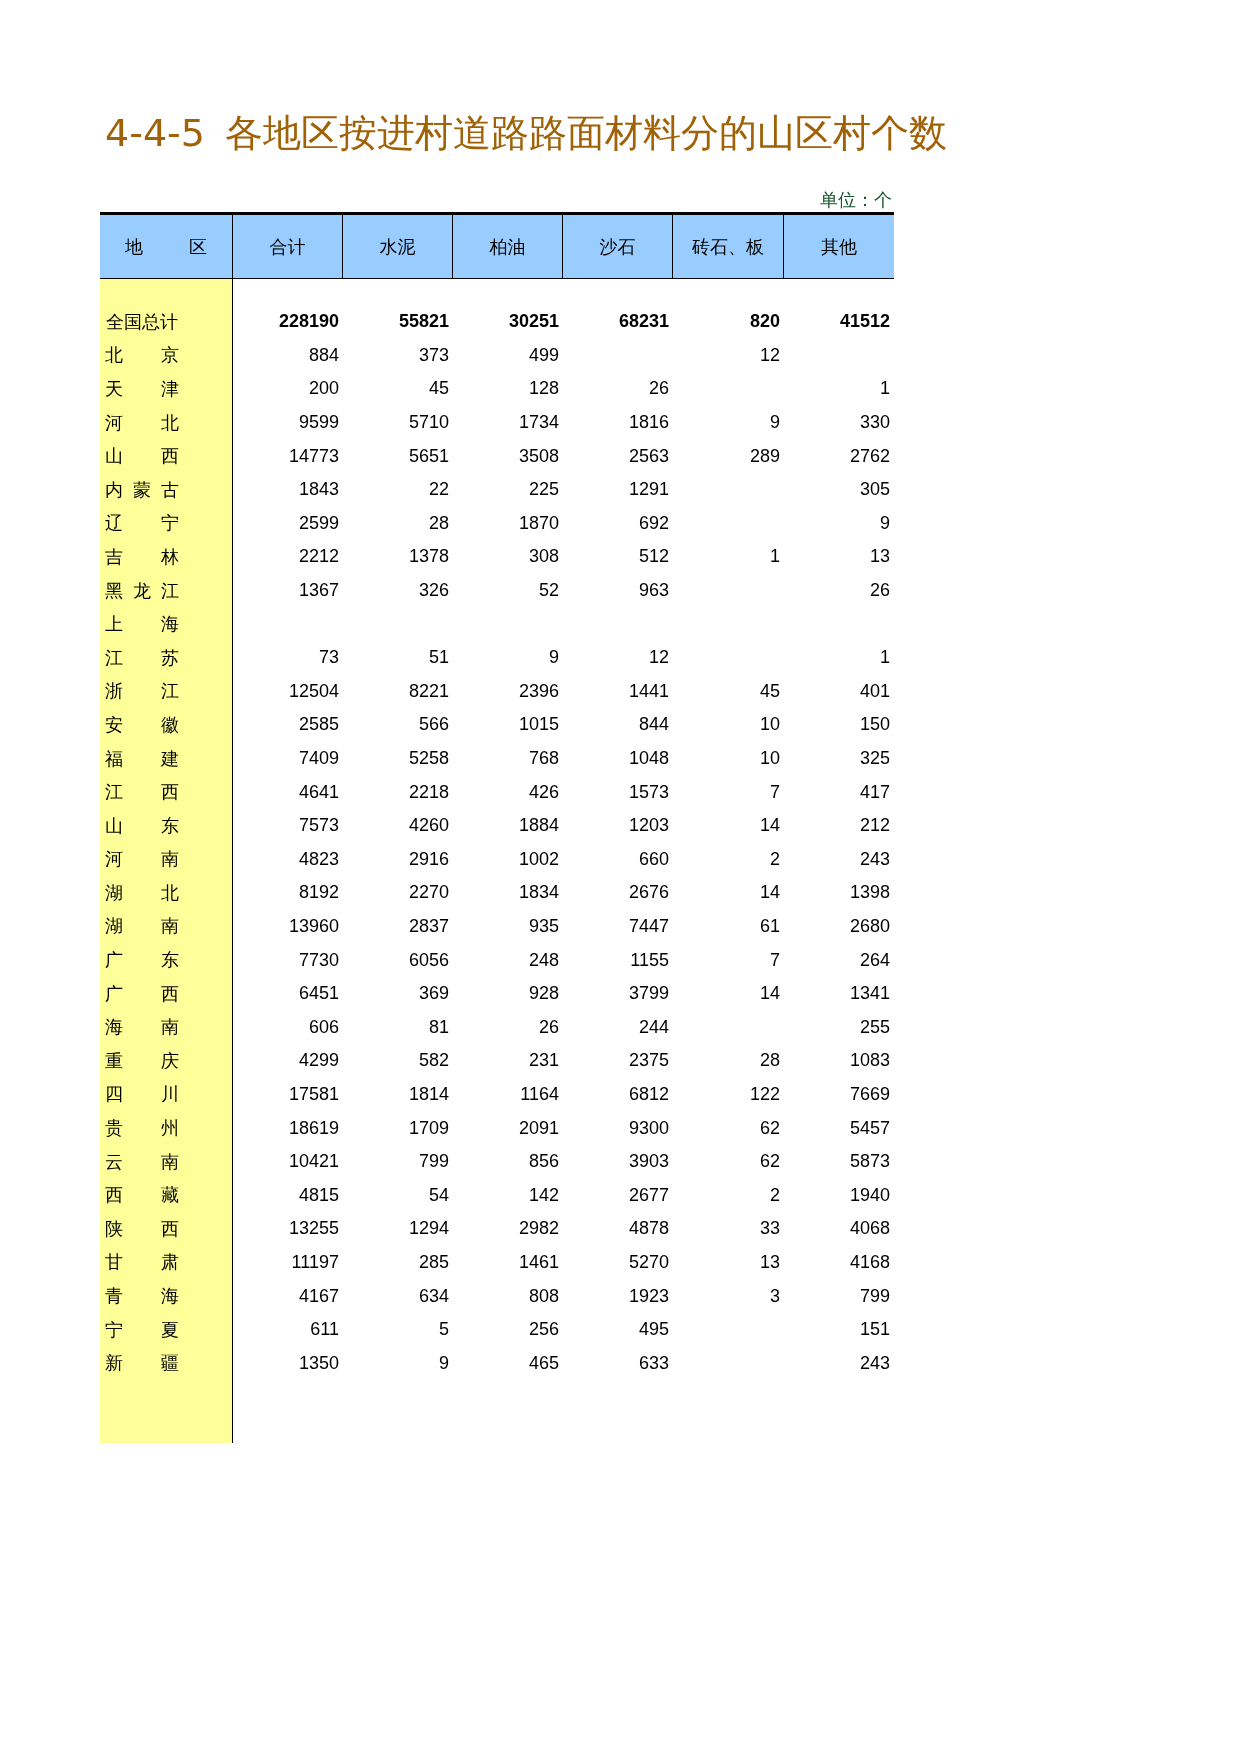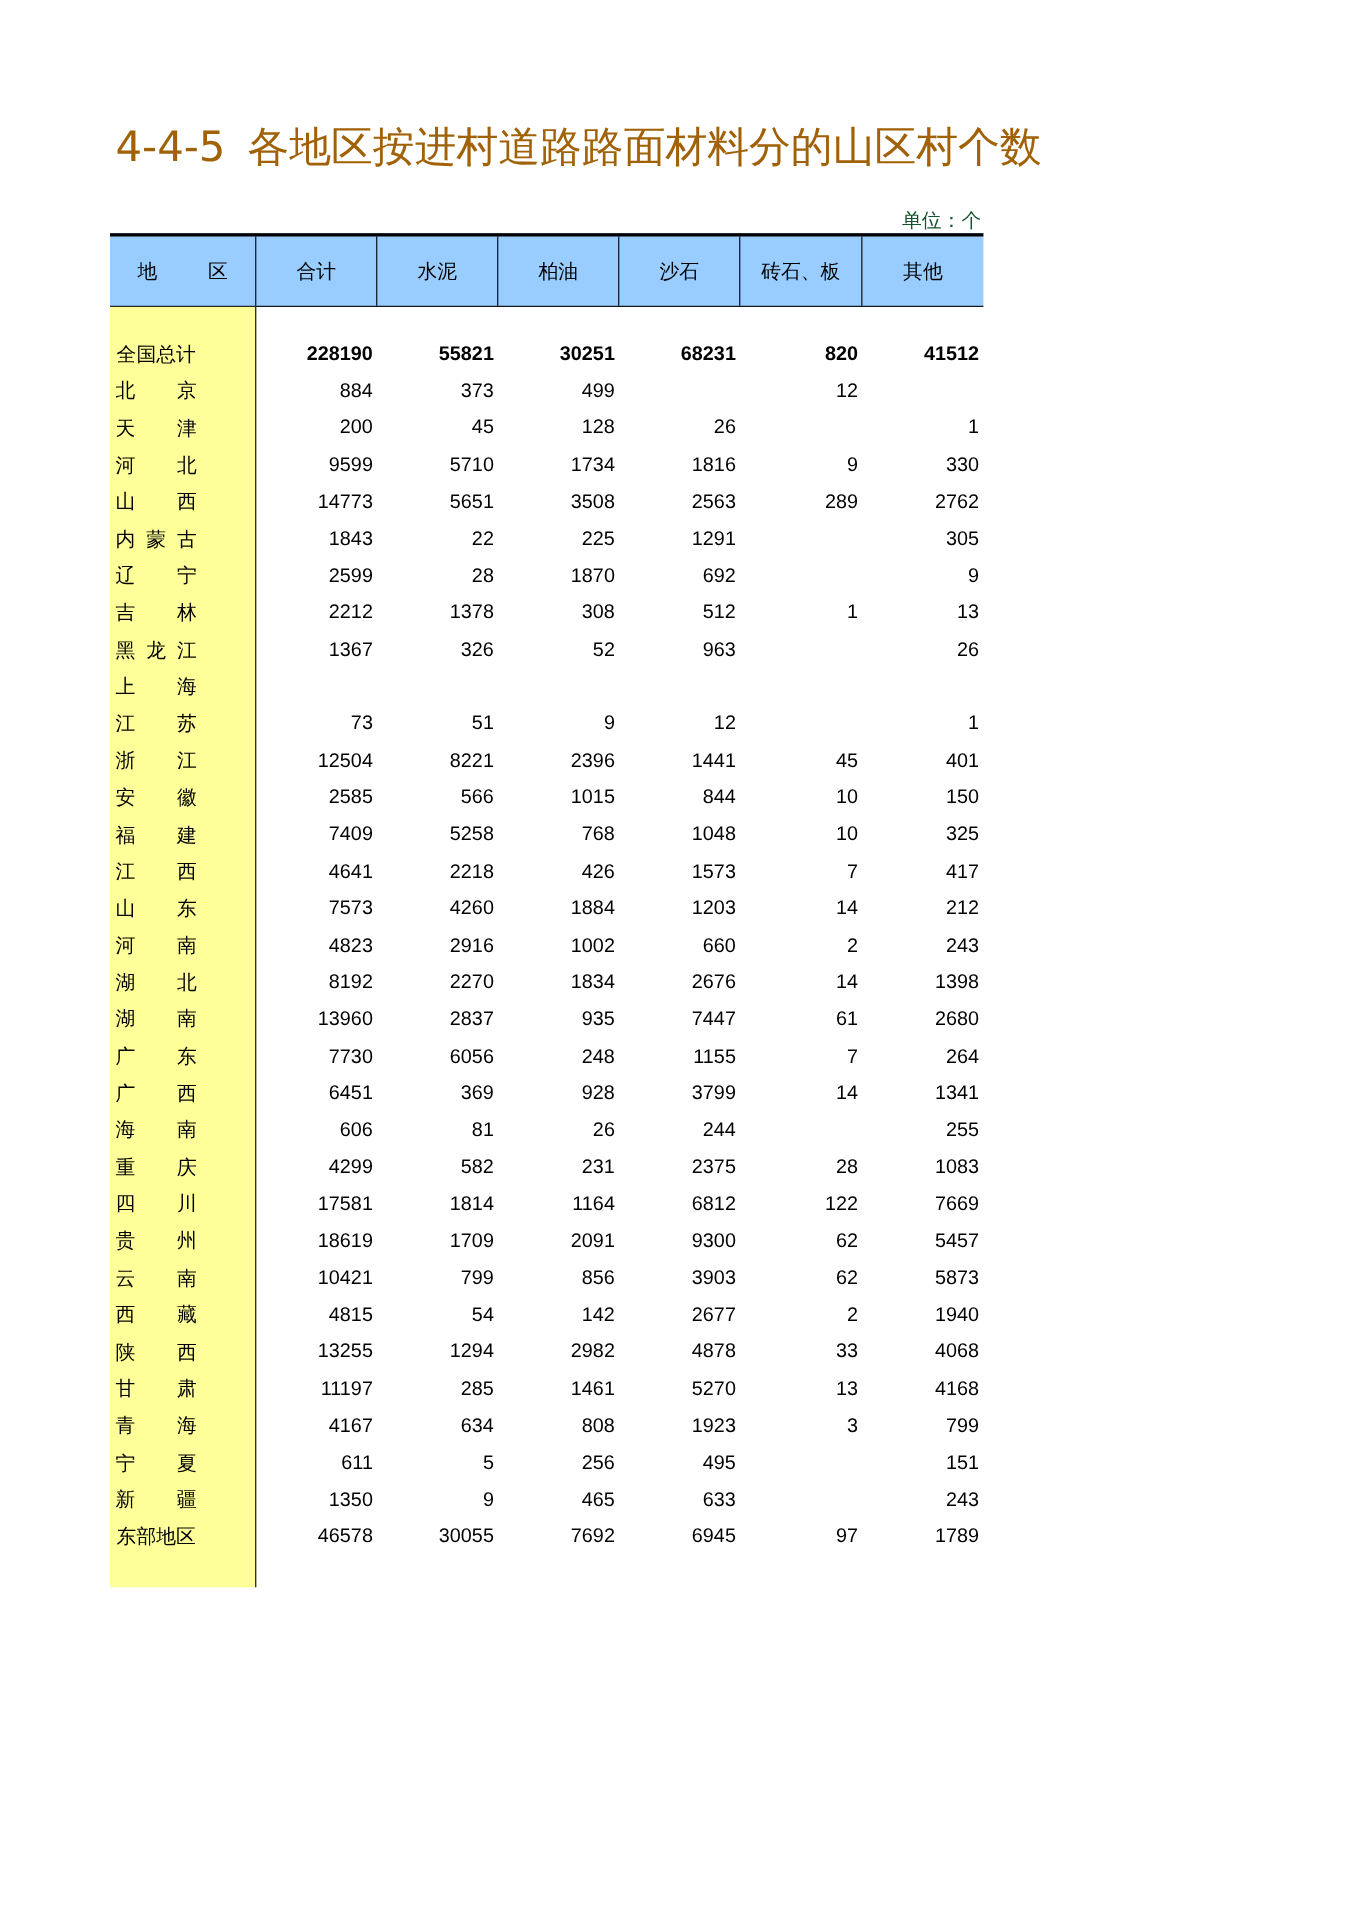--- a/index.html
+++ b/index.html
@@ -457,25 +457,14 @@
           <span>新</span>
           <span>疆</span>
         </div>
         <div class="cell c1">1350</div>
         <div class="cell c2">9</div>
         <div class="cell c3">465</div>
         <div class="cell c4">633</div>
         <div class="cell c5"></div>
         <div class="cell c6">243</div>
       </div>
-      <div class="row">
-        <div class="cell c0 full">
-          <span>东部地区</span>
-        </div>
-        <div class="cell c1">46578</div>
-        <div class="cell c2">30055</div>
-        <div class="cell c3">7692</div>
-        <div class="cell c4">6945</div>
-        <div class="cell c5">97</div>
-        <div class="cell c6">1789</div>
-      </div>
     </div>
 </div>
 
 </body></html>

